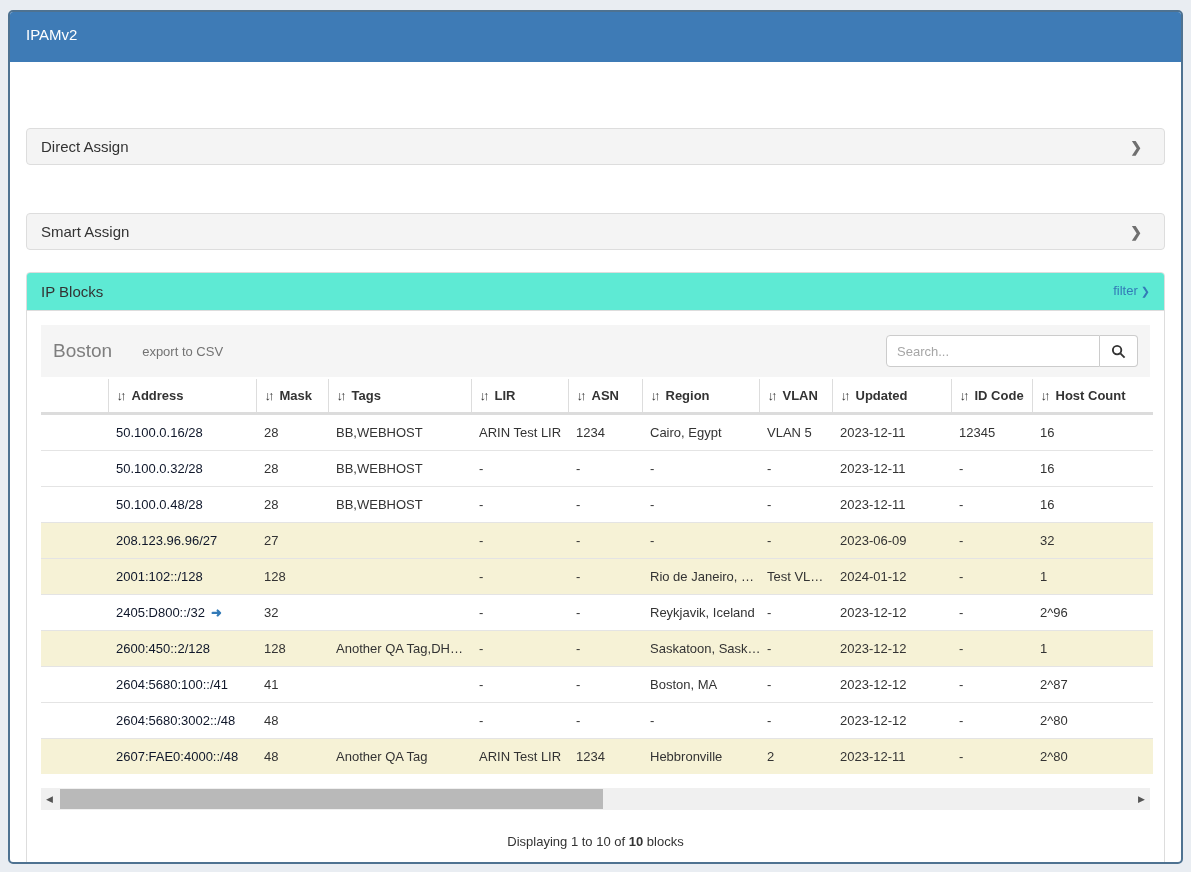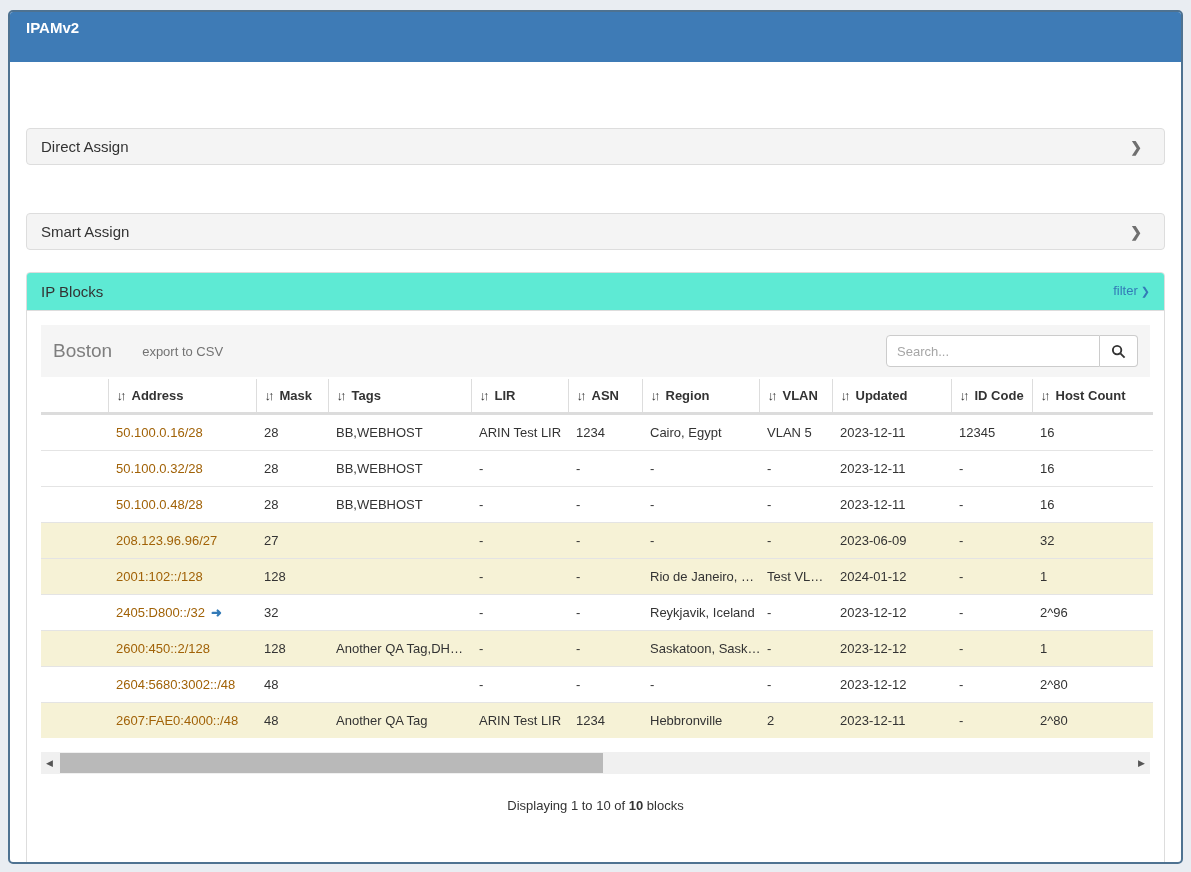--- a/index.html
+++ b/index.html
@@ -14,22 +14,22 @@
   .app-frame {
     position:absolute; left:8px; top:10px; right:8px; bottom:8px;
     background:#fff;
     border:2px solid #4e7291;
     border-radius:5px;
     overflow:hidden;
   }
   .app-header {
     background:#3e7bb6;
     color:#fff;
-    font-size:15px; font-weight:bold;
-    padding:7px 16px;
+    font-size:15px; font-weight:normal;
+    padding:14px 16px;
     height:50px;
   }
   .app-content { padding:18px 16px 0 16px; }
 
   .collapse-panel {
     background:#f4f4f4;
     border:1px solid #ddd;
     border-radius:4px;
     padding:9px 14px;
     margin-bottom:22px;
@@ -94,21 +94,21 @@
   table.ipblocks th.lead-col { border-left:0; }
   .sort { letter-spacing:-3px; margin-right:8px; font-weight:bold; }
   table.ipblocks td {
     padding:10px 8px;
     border-top:1px solid #e4e4e4;
     white-space:nowrap; overflow:hidden;
     color:#333;
   }
   table.ipblocks tbody tr:first-child td { border-top:0; }
   tr.hl { background:#f6f2d6; }
-  .addr-link { color:#a16207; text-decoration:none; cursor:pointer; }
+  .addr-link { color:#0f172a; text-decoration:none; cursor:pointer; }
   .row-arrow { color:#337ab7; font-weight:bold; margin-left:6px; font-size:13px; }
 
   .hscroll {
     margin-top:14px;
     height:22px;
     background:#f0f0f0;
     position:relative;
   }
   .hscroll .thumb {
     position:absolute; left:19px; top:1px;
@@ -284,20 +284,33 @@
                 <td>-</td>
                 <td>-</td>
                 <td>Saskatoon, Sask…</td>
                 <td>-</td>
                 <td>2023-12-12</td>
                 <td>-</td>
                 <td>1</td>
               </tr>
               <tr>
                 <td></td>
+                <td><a class="addr-link">2604:5680:100::/41</a></td>
+                <td>41</td>
+                <td></td>
+                <td>-</td>
+                <td>-</td>
+                <td>Boston, MA</td>
+                <td>-</td>
+                <td>2023-12-12</td>
+                <td>-</td>
+                <td>2^87</td>
+              </tr>
+              <tr>
+                <td></td>
                 <td><a class="addr-link">2604:5680:3002::/48</a></td>
                 <td>48</td>
                 <td></td>
                 <td>-</td>
                 <td>-</td>
                 <td>-</td>
                 <td>-</td>
                 <td>2023-12-12</td>
                 <td>-</td>
                 <td>2^80</td>

